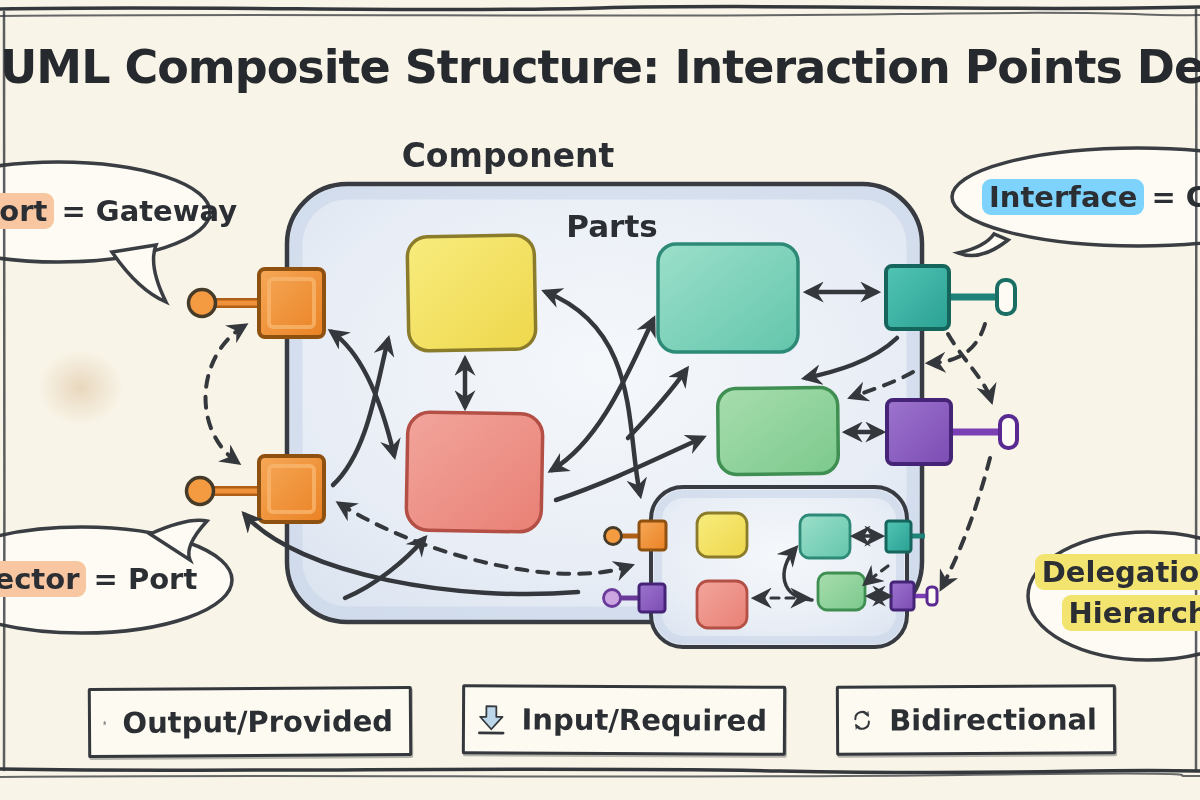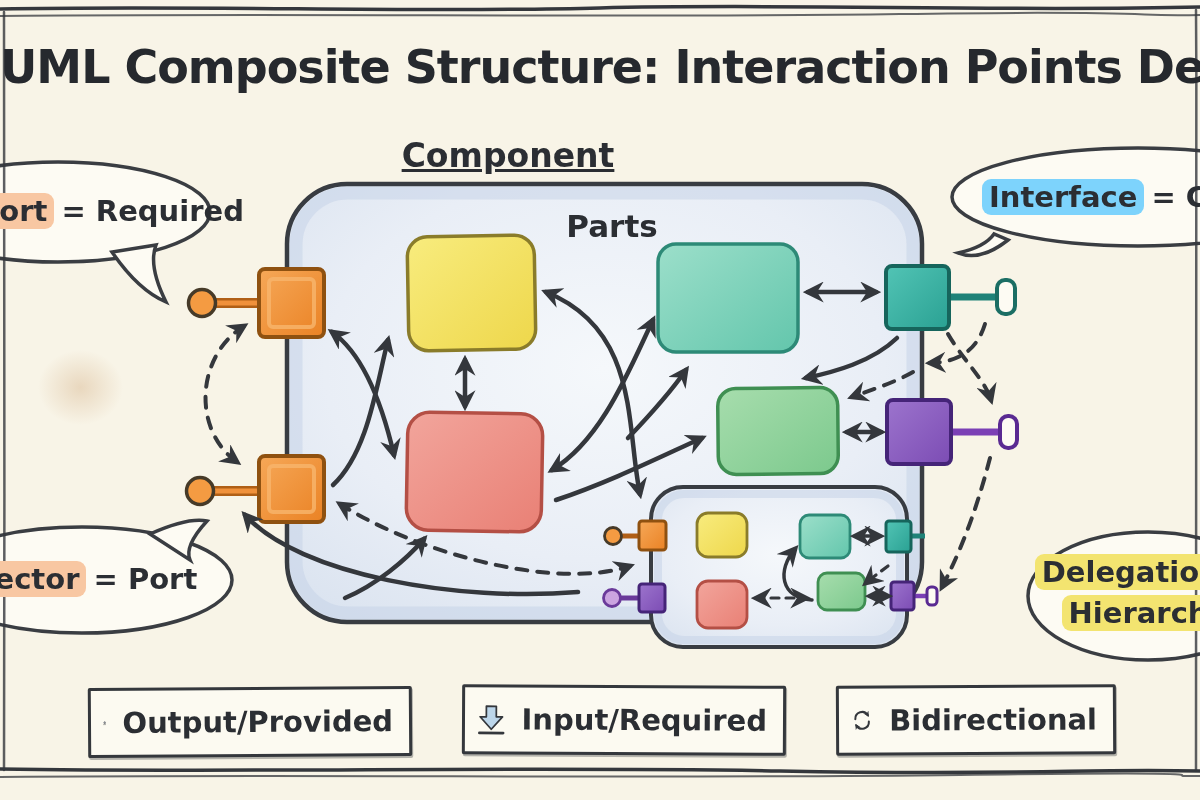--- a/index.html
+++ b/index.html
@@ -4,21 +4,21 @@
 <style>
   html,body{margin:0;padding:0;background:#d8d4c8;}
   .canvas{
     position:relative;width:1200px;height:800px;overflow:hidden;
     background:#f8f4e7;
     font-family:"DejaVu Sans",sans-serif;color:#2b2e33;
   }
   .canvas svg.layer{position:absolute;left:0;top:0;}
   .txt{position:absolute;white-space:nowrap;font-weight:bold;z-index:5;}
   .title{font-size:46px;letter-spacing:-1px;left:0;right:0;top:40px;text-align:center;color:#26292e;}
-  .comp-label{font-size:33px;left:0;width:1016px;top:136px;text-align:center;text-decoration:underline;}
+  .comp-label{font-size:33px;left:0;width:1016px;top:136px;text-align:center;}
   .parts-label{font-size:31px;left:15px;width:1194px;top:208px;text-align:center;}
   .bubble-text{font-size:29px;z-index:6;}
   .hl{border-radius:9px;padding:1px 7px;margin:0 -3px;}
   .hl-peach{background:#f8c7a2;}
   .hl-salmon{background:#7dd3fc;}
   .hl-yellow{background:#f3e470;}
   .delegation-text{left:1022px;top:552px;width:252px;text-align:center;line-height:41px;font-size:29px;font-weight:bold;position:absolute;z-index:6;}
   .legend-box{
     position:absolute;height:64px;display:flex;align-items:center;gap:16px;
     background:#fcfaf1;border:3px solid #34373c;padding:0 16px 0 12px;
@@ -197,21 +197,21 @@
       <path d="M4,12 C2,220 6,520 4,770" stroke-width="2.5" opacity="0.8"></path>
       <path d="M1196,10 C1198,300 1194,600 1196,770" stroke-width="2.5" opacity="0.8"></path>
     </g>
   </svg>
 
   <div class="txt title">UML Composite Structure: Interaction Points Decoded</div>
   <div class="txt comp-label">Component</div>
   <div class="txt parts-label">Parts</div>
 
   <div class="txt bubble-text" style="left:-26px;top:194px;">
-    <span class="hl hl-peach">Port</span><span> = Required</span>
+    <span class="hl hl-peach">Port</span><span> = Gateway</span>
   </div>
 
   <div class="txt bubble-text" style="left:985px;top:180px;">
     <span class="hl hl-salmon">Interface</span><span> = Contract</span>
   </div>
 
   <div class="txt bubble-text" style="left:-92px;top:562px;">
     <span class="hl hl-peach">Connector</span><span> = Port</span>
   </div>
 

